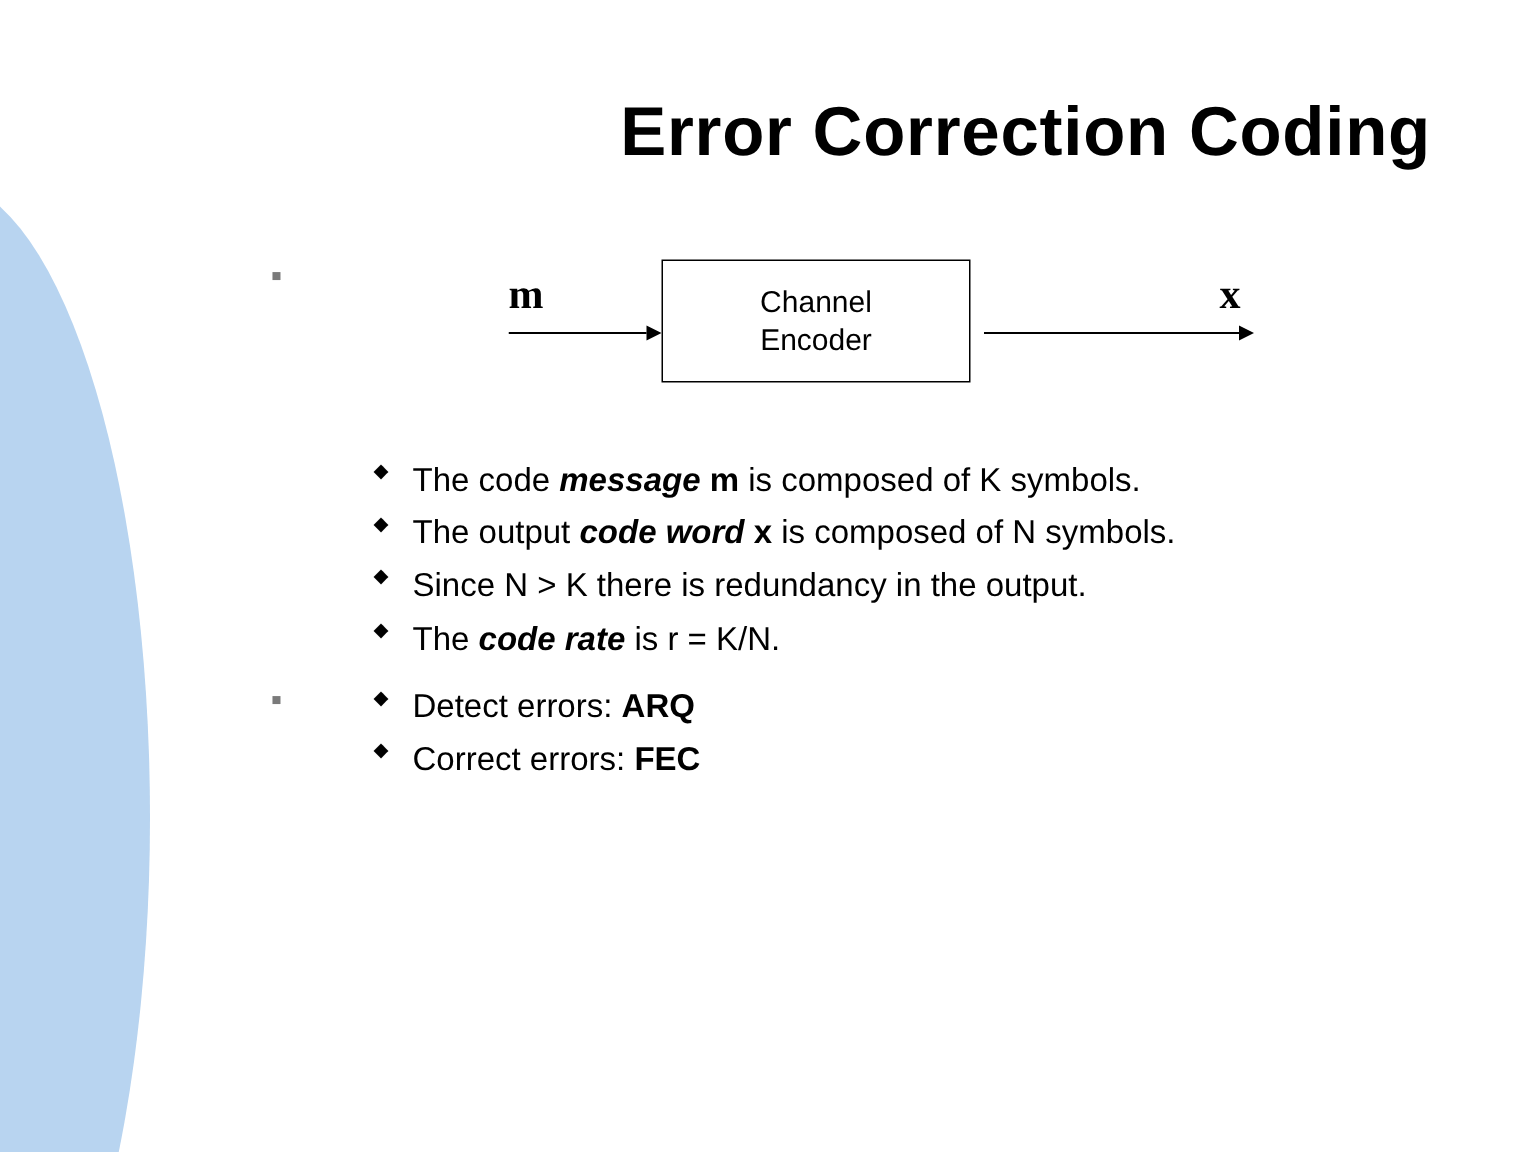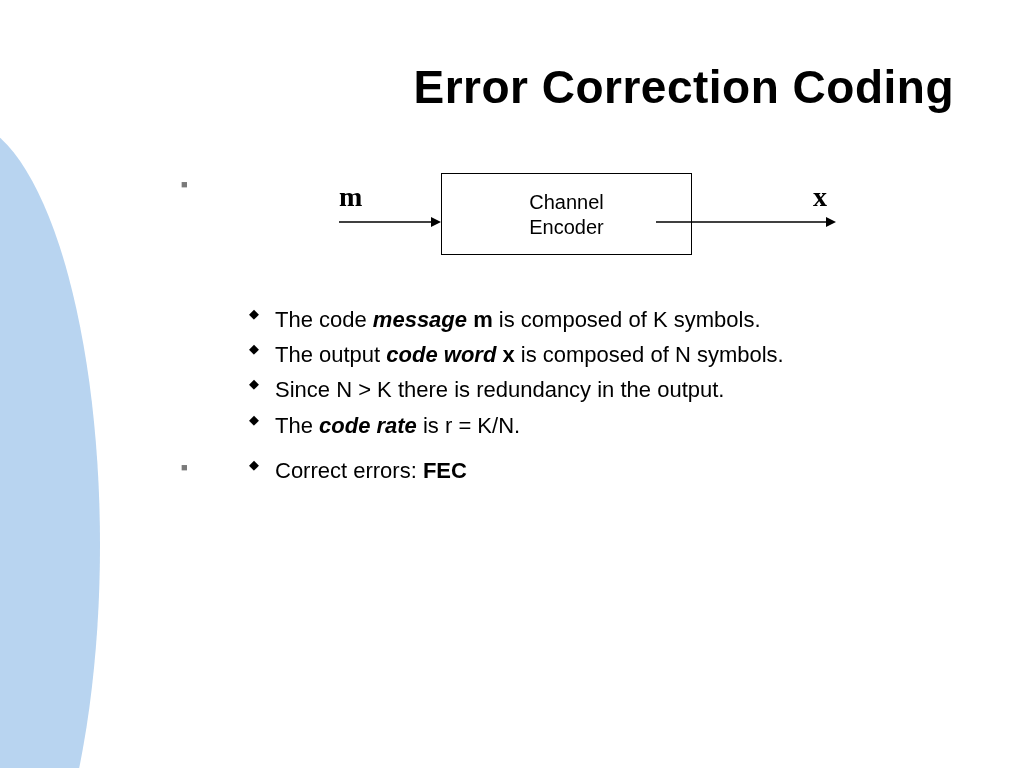--- a/index.html
+++ b/index.html
@@ -77,21 +77,21 @@
     .diagram {
       position: relative;
       width: 560px;
       height: 110px;
       margin: 16px 0 22px 110px;
     }
     .box {
       position: absolute;
       left: 120px;
       top: 3px;
-      width: 251px;
+      width: 206px;
       height: 82px;
       border: 1px solid #000;
       text-align: center;
       padding-top: 16px;
       font-size: 20px;
       line-height: 1.25;
     }
     .arrow {
       position: absolute;
       height: 24px;
@@ -154,18 +154,21 @@
         </li>
         <li>
           <span>The </span><span class="bi">code rate</span><span> is r = K/N.</span>
         </li>
       </ul>
     </li>
 
     <li>
       <ul class="level2">
         <li>
+          <span>Detect errors: </span><span class="b">ARQ</span>
+        </li>
+        <li>
           <span>Correct errors: </span><span class="b">FEC</span>
         </li>
       </ul>
     </li>
   </ul>
 </div>
 
 </body></html>

